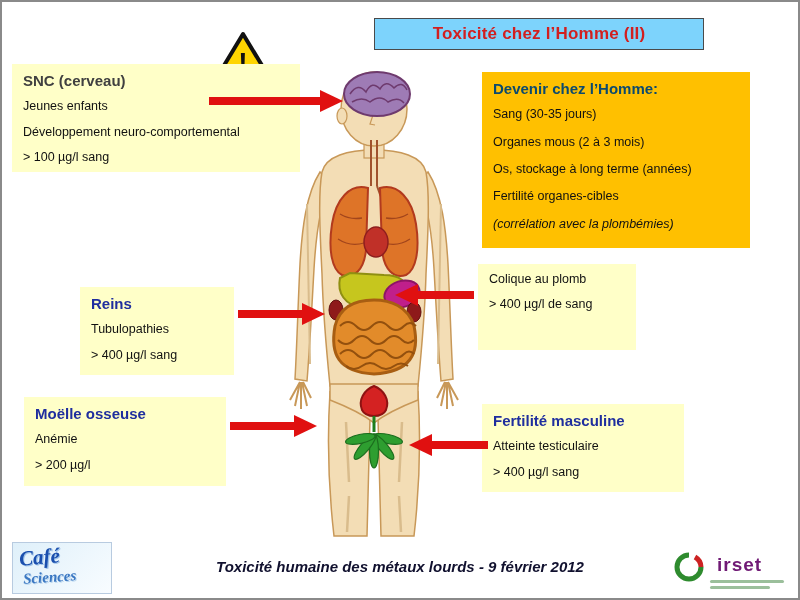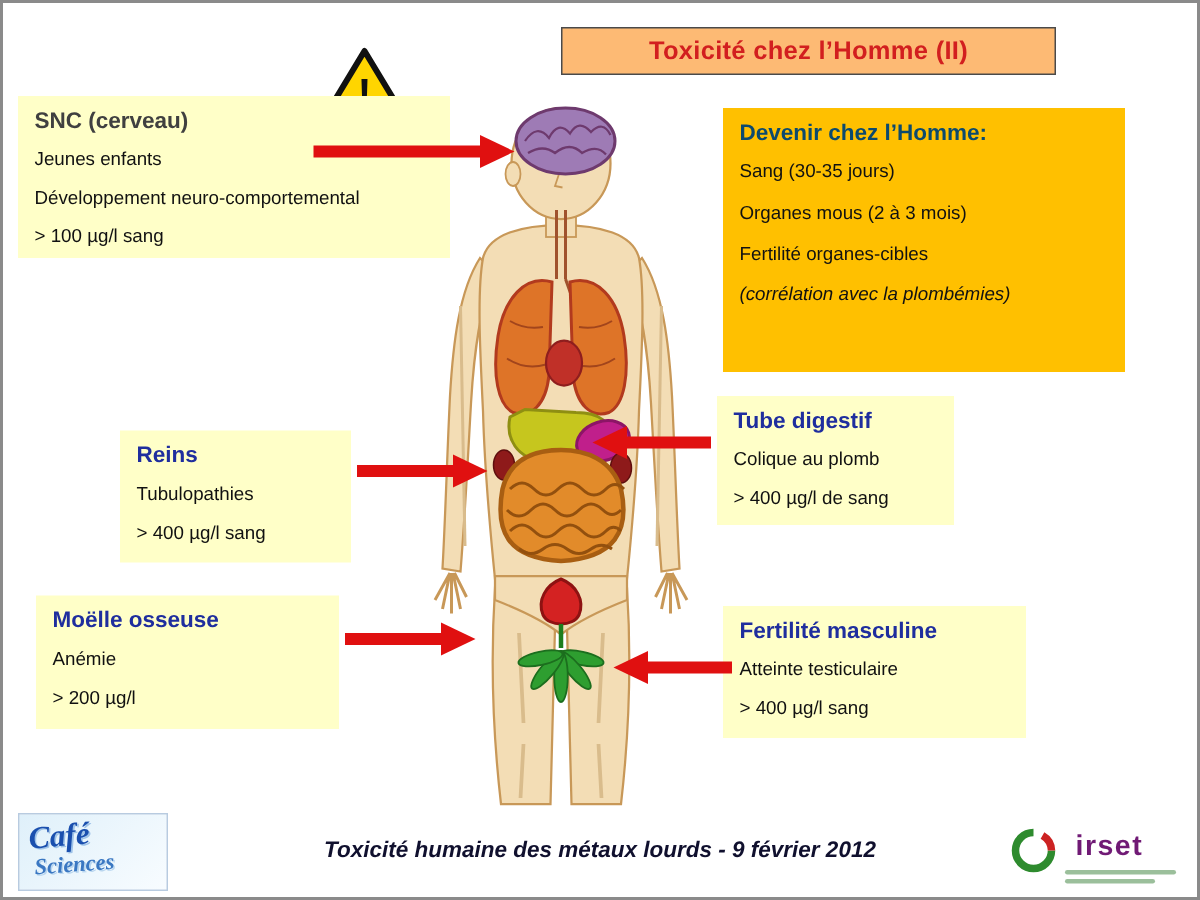--- a/index.html
+++ b/index.html
@@ -1,21 +1,21 @@
 <!DOCTYPE html>
 <html><head>
 <meta charset="utf-8">
 <style>
   * { margin:0; padding:0; box-sizing:border-box; }
   html,body { background:#ffffff; font-family:"Liberation Sans", sans-serif; }
   .slide { position:relative; width:800px; height:600px; background:#ffffff;
            border:2px solid #8a8a8a; overflow:hidden; }
 
   .title-box { position:absolute; left:372px; top:16px; width:330px; height:32px;
-               background:#fdba74; border:1px solid #4a4a4a; color:#D21F1F;
+               background:#7dd3fc; border:1px solid #4a4a4a; color:#D21F1F;
                font-weight:bold; font-size:17px; display:flex; align-items:center;
                justify-content:center; letter-spacing:.2px; }
 
   .callout { position:absolute; background:#FFFFC8; padding:8px 11px; color:#111;
              font-size:12.5px; line-height:1.15; }
   .callout h3 { font-size:15px; font-weight:bold; margin-bottom:10px; }
   .callout .line { margin-bottom:11px; white-space:nowrap; }
   .callout .line:last-child { margin-bottom:2px; }
   .callout.blue h3 { color:#1F2E9E; }
   .callout.redhead h3 { color:#404040; }
@@ -144,32 +144,32 @@
     <h3>SNC (cerveau)</h3>
     <div class="line">Jeunes enfants</div>
     <div class="line">Développement neuro-comportemental</div>
     <div class="line">&gt; 100 µg/l sang</div>
   </div>
 
   <div class="callout orange box-dev">
     <h3>Devenir chez l’Homme:</h3>
     <div class="line">Sang (30-35 jours)</div>
     <div class="line">Organes mous (2 à 3 mois)</div>
+    <div class="line">Os, stockage à long terme (années)</div>
     <div class="line">Fertilité organes-cibles</div>
     <div class="line italic">(corrélation avec la plombémies)</div>
   </div>
 
   <div class="callout blue box-reins">
     <h3>Reins</h3>
     <div class="line">Tubulopathies</div>
     <div class="line">&gt; 400 µg/l sang</div>
   </div>
 
   <div class="callout blue box-tube">
-    <h3>Tube digestif</h3>
     <div class="line">Colique au plomb</div>
     <div class="line">&gt; 400 µg/l de sang</div>
   </div>
 
   <div class="callout blue box-moe">
     <h3>Moëlle osseuse</h3>
     <div class="line">Anémie</div>
     <div class="line">&gt; 200 µg/l</div>
   </div>
 

